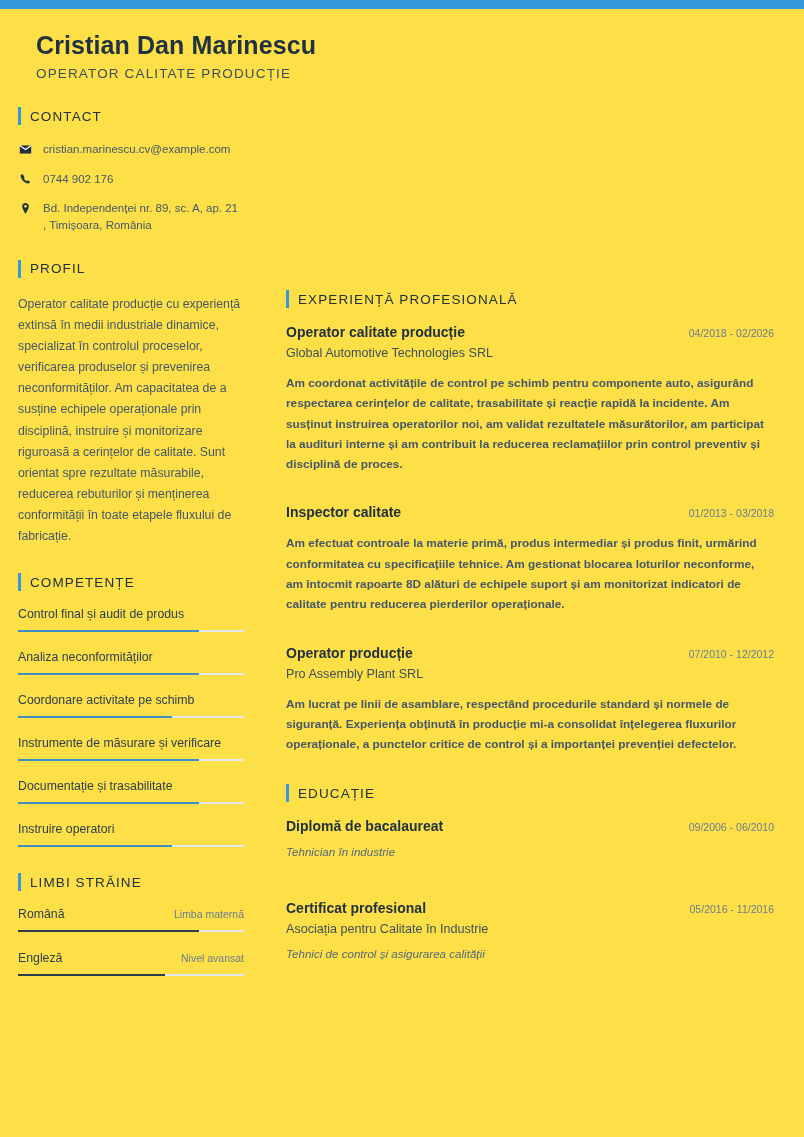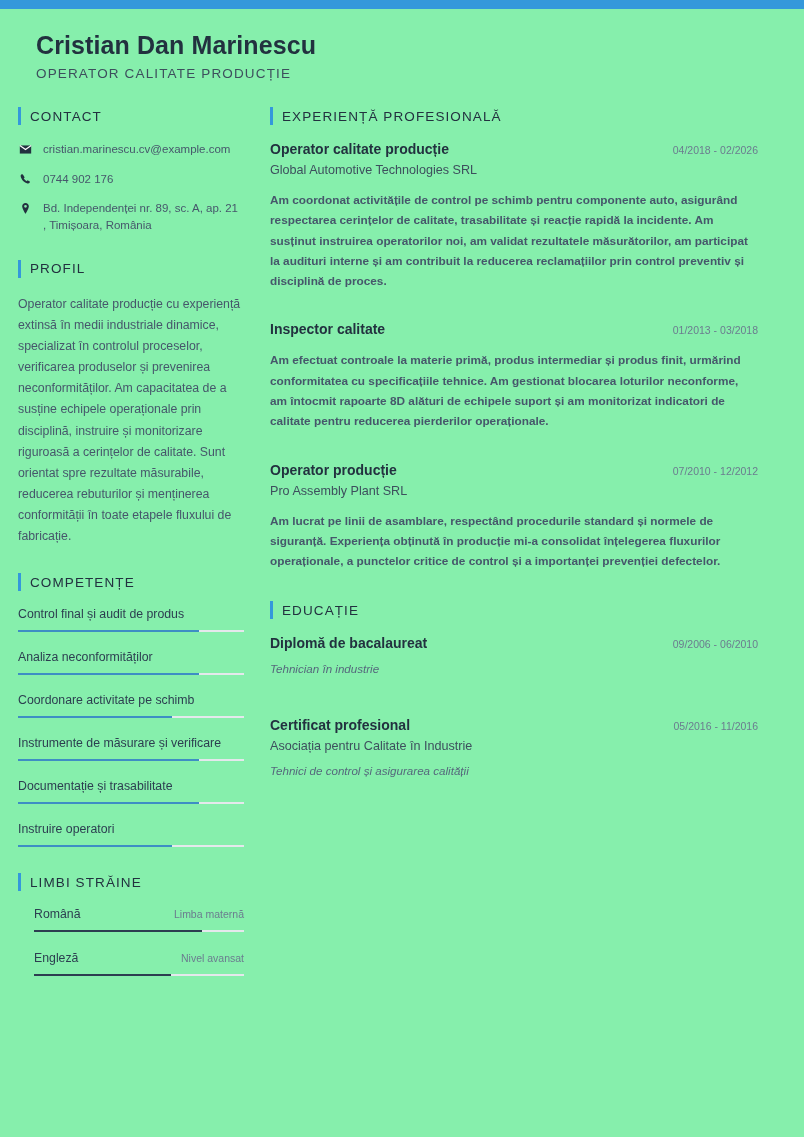--- a/index.html
+++ b/index.html
@@ -10,21 +10,21 @@
     background: #ffffff;
     font-family: "Liberation Sans", sans-serif;
     color: #2c3e50;
     overflow: hidden;
   }
 
   .page {
     position: relative;
     width: 804px;
     height: 1137px;
-    background: #86efac;
+    background: #fde047;
   }
 
   .top-bar {
     height: 9px;
     background: #3498db;
     width: 100%;
   }
 
   
   .header {
@@ -40,22 +40,23 @@
     margin-top: 6px;
     font-size: 13.5px;
     letter-spacing: 1.15px;
     color: #3d4f5d;
     text-transform: uppercase;
   }
 
   
   .columns {
     display: flex;
-    align-items: flex-start;
+    align-items: flex-end;
     padding: 26px 0 0 0;
+    gap: 16px;
   }
   .col-left {
     width: 262px;
     padding: 0 18px 0 18px;
   }
   .col-right {
     width: 520px;
     padding: 0 24px 0 8px;
   }
 
@@ -122,21 +123,21 @@
     width: 100%;
   }
   .bar-fill {
     position: absolute;
     left: 0; top: 0;
     height: 2px;
     background: #3e8ec4;
   }
 
   
-  .lang { margin-bottom: 19px; margin-left: 16px; }
+  .lang { margin-bottom: 19px; }
   .lang-top {
     display: flex;
     justify-content: space-between;
     align-items: baseline;
     margin-bottom: 9px;
   }
   .lang-name { font-size: 12.3px; color: #2c3e50; }
   .lang-level { font-size: 10.5px; color: #6b7c8f; }
   .lang .bar-fill { background: #2c3e50; }
 

